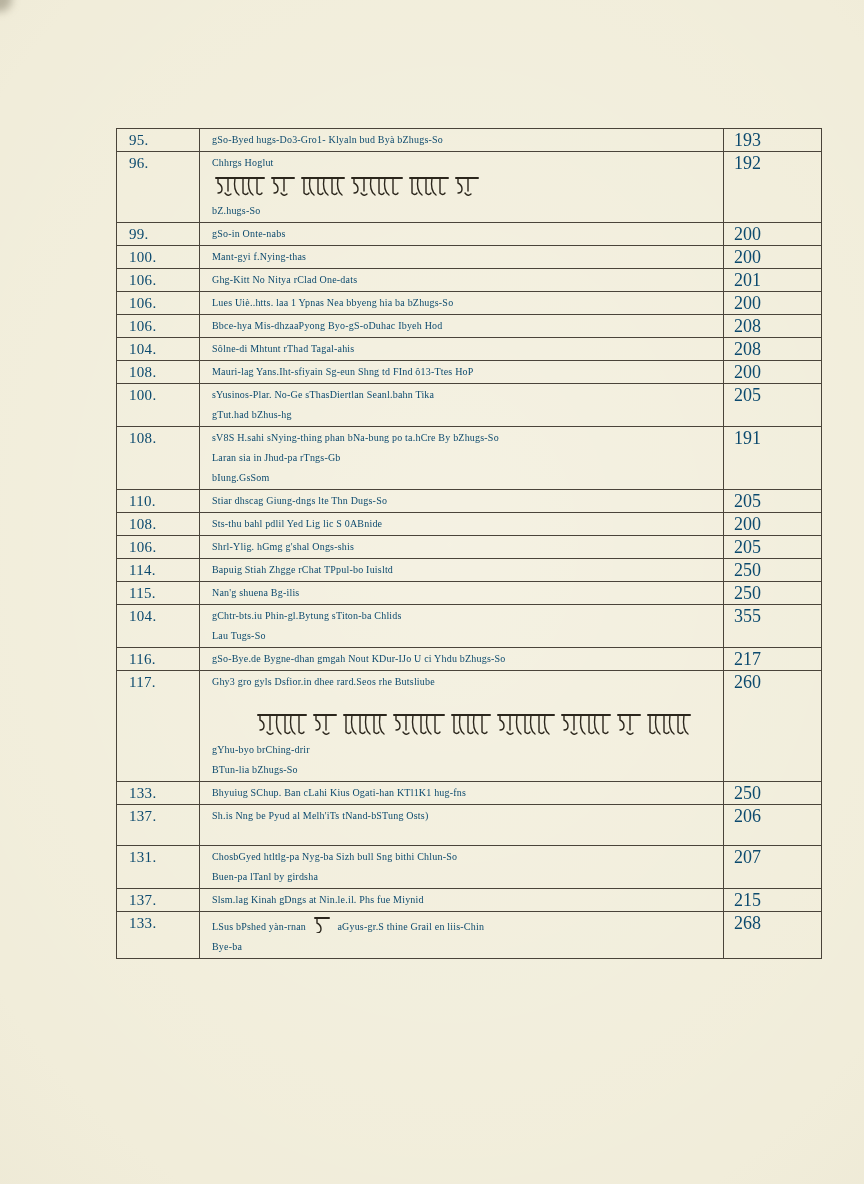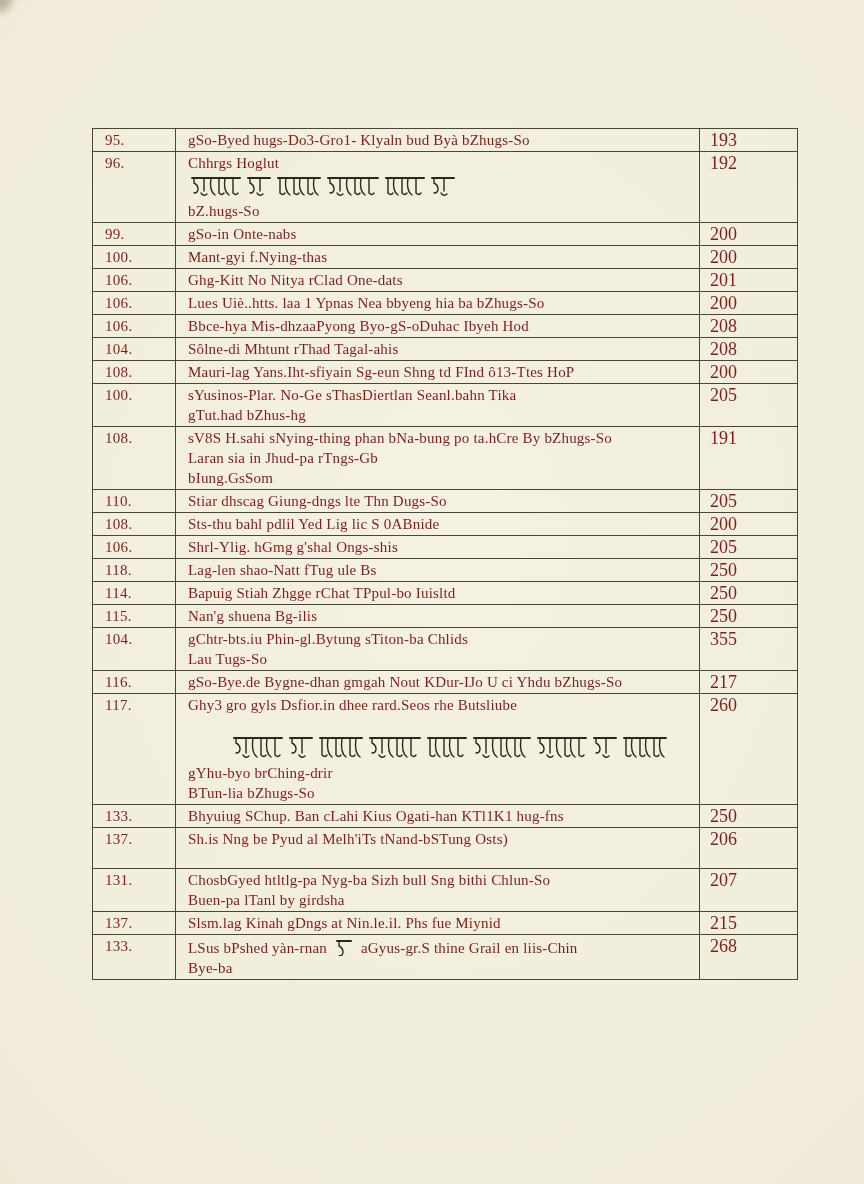--- a/index.html
+++ b/index.html
@@ -12,30 +12,30 @@
     position:absolute;inset:0;
     background:
       radial-gradient(ellipse 120% 110% at 52% 46%, rgba(255,255,252,0.25) 0%, rgba(240,235,215,0.0) 55%, rgba(216,209,185,0.45) 100%),
       #f1edda;
   }
   .corner-smudge{
     position:absolute;left:-14px;top:-14px;width:26px;height:26px;
     background:#8a8470;border-radius:50%;filter:blur(4px);opacity:.55;
   }
   table.contents{
-    position:absolute;left:92px;top:128px;width:656px;
+    position:absolute;left:116px;top:128px;width:656px;
     border-collapse:collapse;table-layout:fixed;
-    color:#7f1d1d;
+    color:#0c4a6e;
   }
   table.contents, table.contents td{
     border:1.4px solid #4a443a;
   }
   td{vertical-align:top;padding:1px 4px 1px 12px;}
   td.c-num{width:66px;font-size:15px;line-height:20px;letter-spacing:.3px;}
-  td.c-title{width:507px;font-size:15px;line-height:20px;letter-spacing:.2px;}
+  td.c-title{width:507px;font-size:10px;line-height:20px;letter-spacing:.2px;}
   td.c-page{width:83px;font-size:18px;line-height:20px;padding-left:10px;}
   .line{min-height:20px;white-space:nowrap;}
   .line.blank{min-height:18px;}
   .script-wrap{display:inline-block;vertical-align:middle;}
   .inline-script{display:inline-block;vertical-align:-3px;margin:0 2px;}
   svg.script{display:block;}
 </style>
 </head>
 <body>
 
@@ -173,27 +173,20 @@
           <div class="line"><span>Sts-thu bahl pdlil Yed Lig lic S 0ABnide</span></div>
         </td>
         <td class="c-page">200</td>
       </tr>
       <tr>
         <td class="c-num">106.</td>
         <td class="c-title">
           <div class="line"><span>Shrl-Ylig. hGmg g'shal Ongs-shis</span></div>
         </td>
         <td class="c-page">205</td>
-      </tr>
-      <tr>
-        <td class="c-num">118.</td>
-        <td class="c-title">
-          <div class="line"><span>Lag-len shao-Natt fTug ule Bs</span></div>
-        </td>
-        <td class="c-page">250</td>
       </tr>
       <tr>
         <td class="c-num">114.</td>
         <td class="c-title">
           <div class="line"><span>Bapuig Stiah Zhgge rChat TPpul-bo Iuisltd</span></div>
         </td>
         <td class="c-page">250</td>
       </tr>
       <tr>
         <td class="c-num">115.</td>

